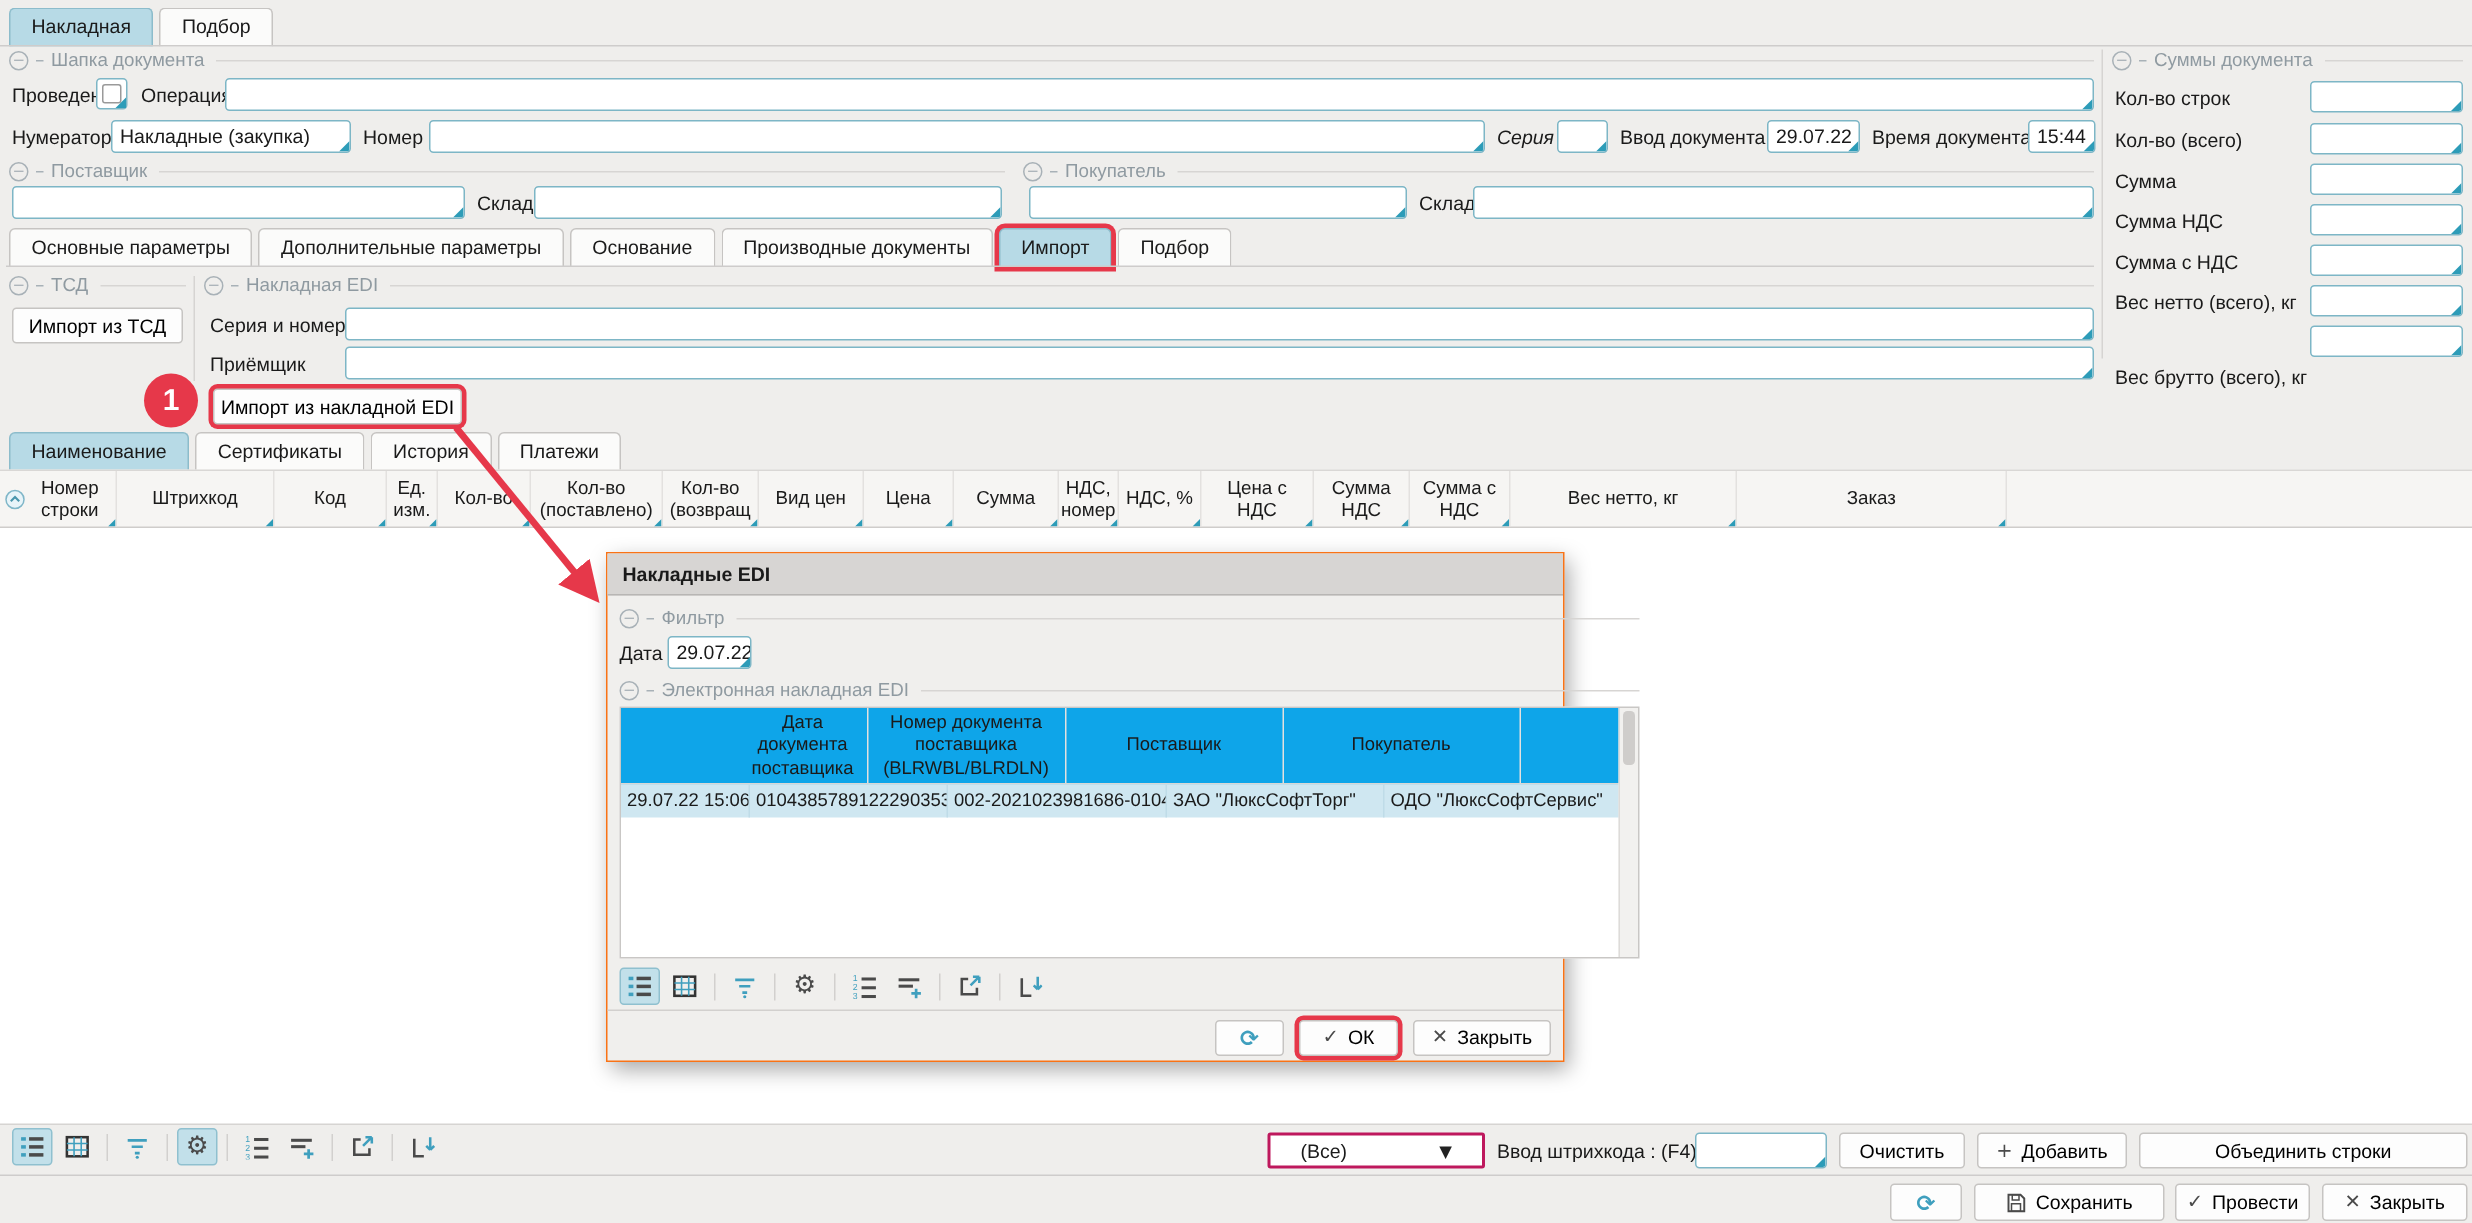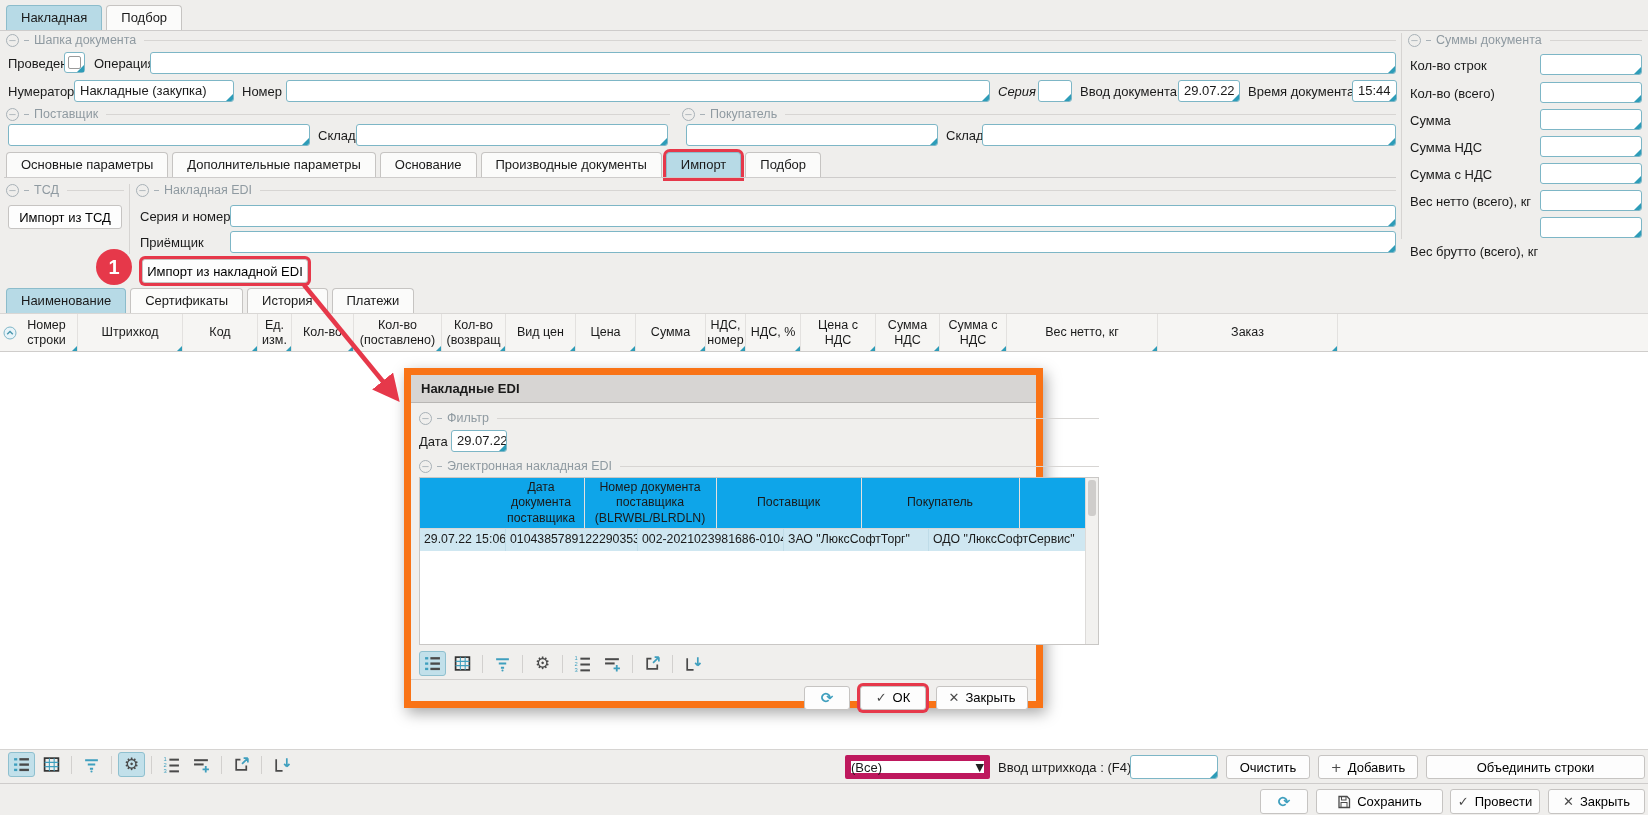--- a/index.html
+++ b/index.html
@@ -43,37 +43,37 @@
 
   
   .icobar { position:absolute; display:flex; align-items:center; gap:3px; }
   .icon-btn { width:27px; height:25px; display:flex; align-items:center; justify-content:center; border:1px solid transparent; border-radius:3px; }
   .icon-btn.active { background:#c2e0ea; border-color:#8fc0cf; }
   .icon-btn svg { width:17px; height:17px; }
   .gear { font-family:"DejaVu Sans",sans-serif; font-size:17px; color:#4a4a4a; line-height:1; }
   .sep { width:1px; height:18px; background:#d2d0ce; margin:0 3px; }
 
   
-  .modal { position:absolute; left:404px; top:368px; width:639px; height:340px; background:#f0efed; border:7px solid #f97316; box-shadow:3px 5px 14px rgba(0,0,0,.35); z-index:50; }
+  .modal { position:absolute; left:404px; top:368px; width:639px; height:340px; background:#f0efed; border:1px solid #f97316; box-shadow:3px 5px 14px rgba(0,0,0,.35); z-index:50; }
   .modal-title { position:absolute; left:0; top:0; right:0; height:28px; background:#d7d5d3; border-bottom:1px solid #b8b6b4; font-weight:bold; font-size:13px; padding:6px 10px; }
   .mtable { position:absolute; left:8px; top:102px; width:680px; height:168px; background:#fff; border:1px solid #c9c7c5; }
   .mthead { display:flex; background:#0ea5e9; border-bottom:1px solid #d9d7d5; height:51px;justify-content:center; }
   .mth { display:flex; align-items:center; justify-content:center; text-align:center; font-size:12.3px; line-height:1.25; padding:2px 4px; border-right:1px solid #e3e1df; }
   .m0{width:86px}.m1{width:132px}.m2{width:146px}.m3{width:145px}.m4{width:158px}
   .mrow { display:flex; height:22px; background:#cfe7f1; }
   .mtd { font-size:12.3px; padding:3px 4px; border-right:1px solid #bfdce8; white-space:nowrap; overflow:hidden; }
   .vscroll { position:absolute; right:0; top:0; bottom:0; width:13px; background:#f2f1ef; border-left:1px solid #dddbd9; }
   .vthumb { position:absolute; left:2px; top:2px; width:8px; height:36px; background:#cfcdcb; border-radius:3px; }
   .mfooter { position:absolute; left:0; right:0; top:304px; border-top:1px solid #d2d0ce; height:36px; display:flex; align-items:center; justify-content:flex-end; gap:10px; padding:0 8px; }
   .mfooter .btn { position:static; }
   .badge { position:absolute; width:36px; height:36px; border-radius:50%; background:#e6384a; color:#fff; font-size:20px; font-weight:bold; display:flex; align-items:center; justify-content:center; z-index:70; }
   .redshadow { box-shadow:0 0 0 3px #e6384a; }
 
   
-  .select { position:absolute; background:#fff; border:6px solid #be185d; border-radius:2px; height:24px; display:flex; align-items:center; justify-content:space-between; padding:0 0; font-size:13px; }
+  .select { position:absolute; background:#fff; border:2px solid #be185d; border-radius:2px; height:24px; display:flex; align-items:center; justify-content:space-between; padding:0 20px; font-size:13px; }
   .select .arr { font-family:"DejaVu Sans",sans-serif; font-size:11px; color:#222; }
 </style>
 </head>
 <body>
 
 <div class="stage">
 
   <div class="tabbar" style="left:6px; top:5px;">
     <div class="tab active">Накладная</div>
     <div class="tab">Подбор</div>

